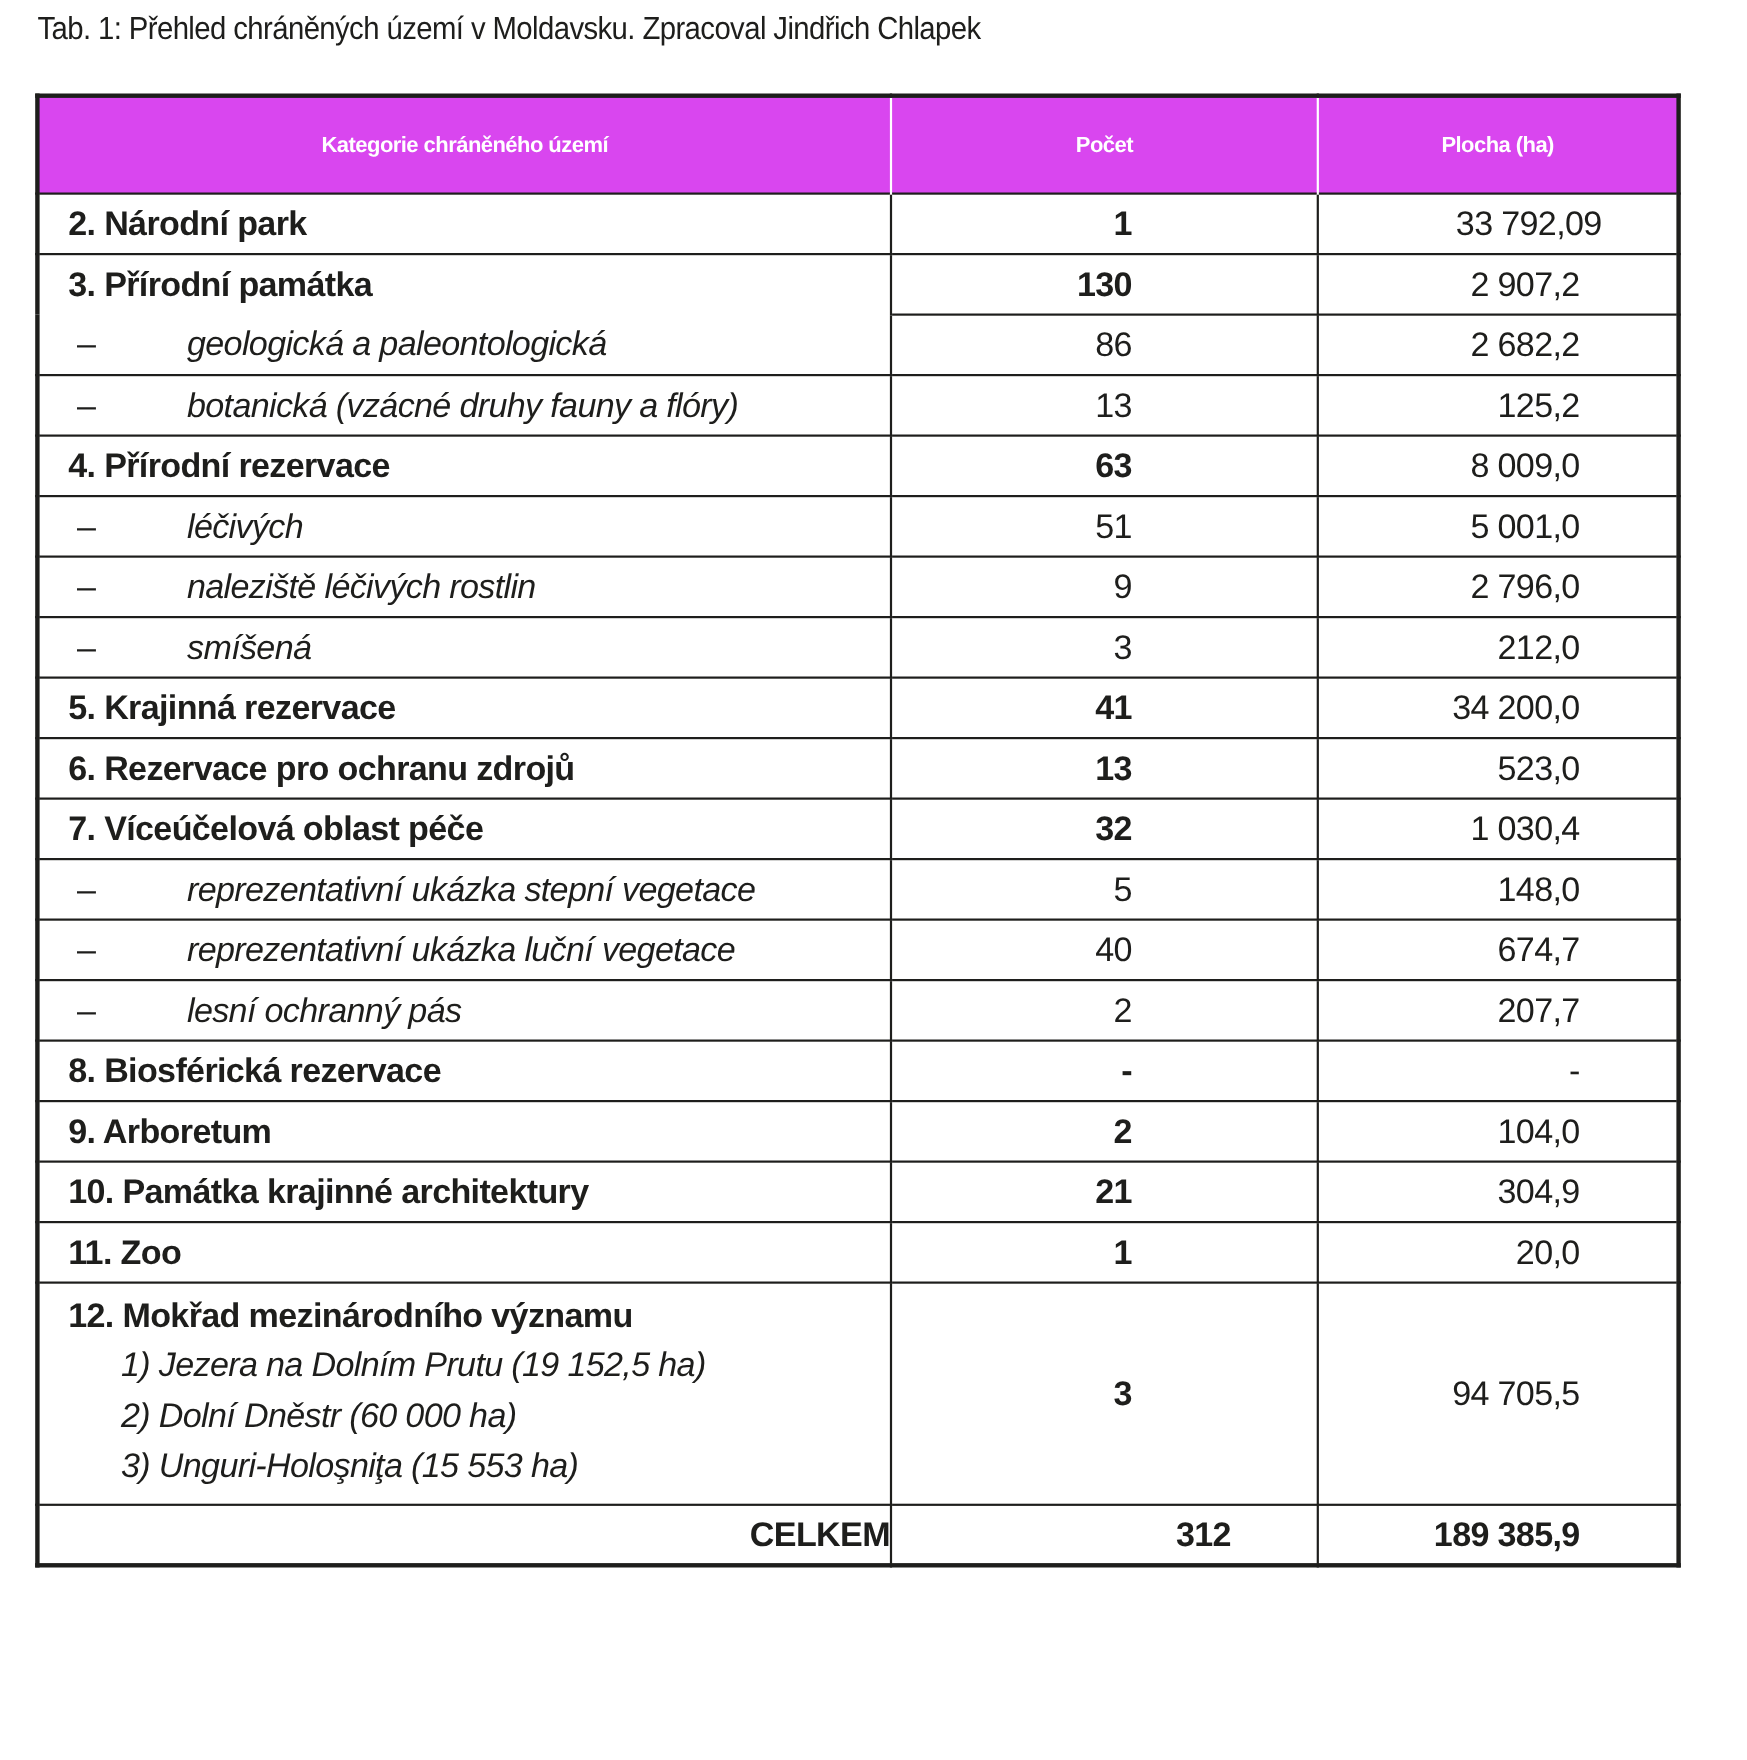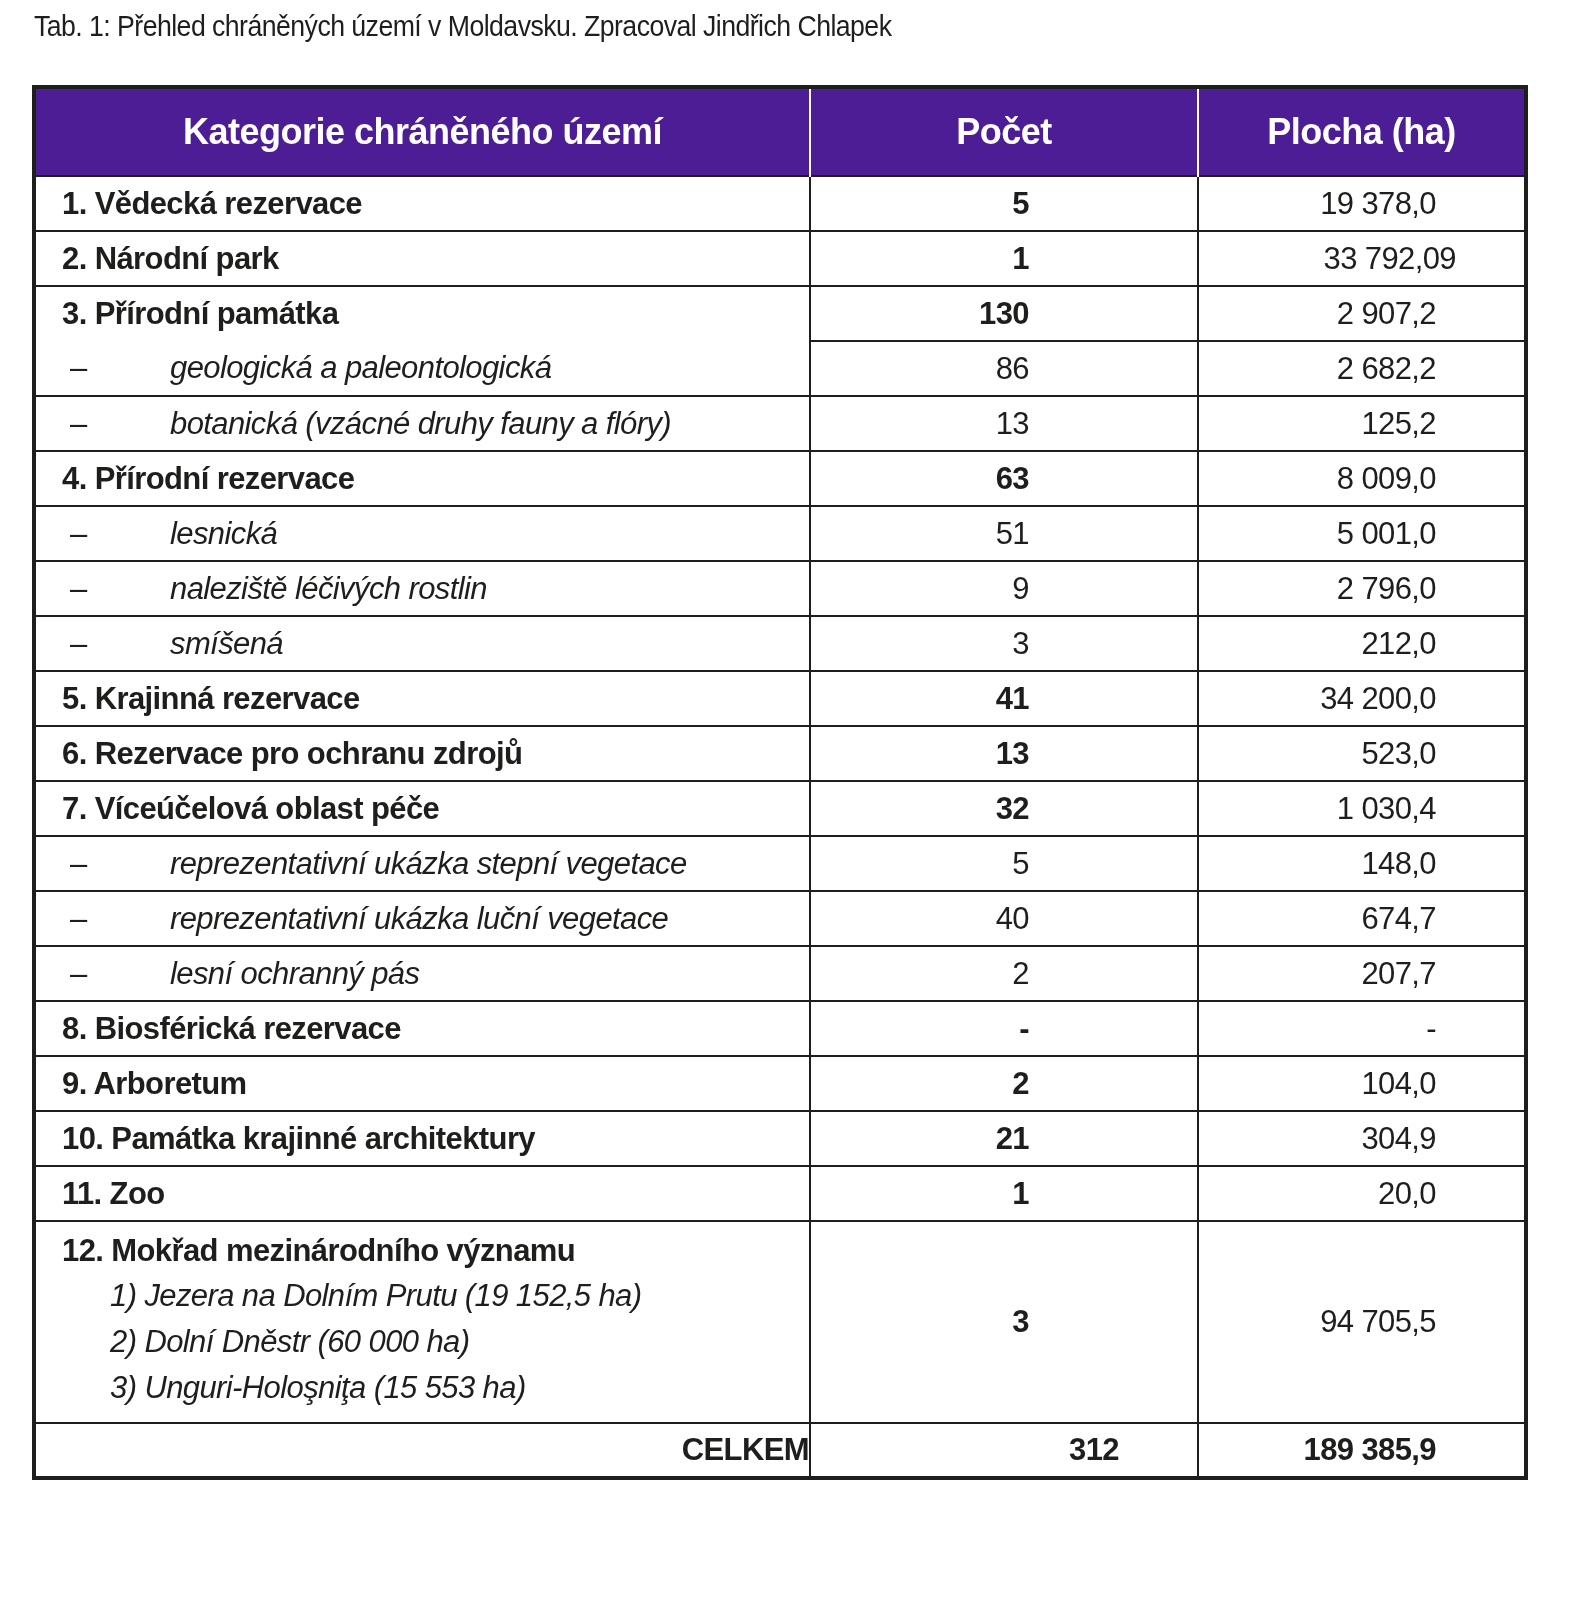--- a/index.html
+++ b/index.html
@@ -30,24 +30,24 @@
     top: 85px;
     width: 1492px;
     border-collapse: collapse;
     border: 4px solid #1e1e1c;
     table-layout: fixed;
   }
   col.c1 { width: 776px; }
   col.c2 { width: 388px; }
   col.c3 { width: 328px; }
   thead th {
-    background: #4c1d95;
+    background: #d946ef;
     color: #ffffff;
     height: 86px;
-    font-size: 36px;
+    font-size: 20px;
     font-weight: bold;
     text-align: center;
     padding: 0;
     border-right: 2px solid #ffffff;
     letter-spacing: -0.5px;
   }
   thead th:last-child { border-right: none; }
   tbody td {
     height: 53px;
     border: 2px solid #1e1e1c;
@@ -92,25 +92,20 @@
     </colgroup>
   <thead>
     <tr>
       <th>Kategorie chráněného území</th>
       <th>Počet</th>
       <th>Plocha (ha)</th>
     </tr>
   </thead>
   <tbody>
     <tr>
-      <td class="label bold">1. Vědecká rezervace</td>
-      <td class="num bold">5</td>
-      <td class="area">19 378,0</td>
-    </tr>
-    <tr>
       <td class="label bold">2. Národní park</td>
       <td class="num bold">1</td>
       <td class="area wide">33 792,09</td>
     </tr>
     <tr class="nosep-bottom">
       <td class="label bold">3. Přírodní památka</td>
       <td class="num bold">130</td>
       <td class="area">2 907,2</td>
     </tr>
     <tr class="nosep-top">
@@ -122,21 +117,21 @@
       <td class="label"><span class="dash">–</span><span class="sub-text">botanická (vzácné druhy fauny a flóry)</span></td>
       <td class="num">13</td>
       <td class="area">125,2</td>
     </tr>
     <tr>
       <td class="label bold">4. Přírodní rezervace</td>
       <td class="num bold">63</td>
       <td class="area">8 009,0</td>
     </tr>
     <tr>
-      <td class="label"><span class="dash">–</span><span class="sub-text">lesnická</span></td>
+      <td class="label"><span class="dash">–</span><span class="sub-text">léčivých</span></td>
       <td class="num">51</td>
       <td class="area">5 001,0</td>
     </tr>
     <tr>
       <td class="label"><span class="dash">–</span><span class="sub-text">naleziště léčivých rostlin</span></td>
       <td class="num">9</td>
       <td class="area">2 796,0</td>
     </tr>
     <tr>
       <td class="label"><span class="dash">–</span><span class="sub-text">smíšená</span></td>

